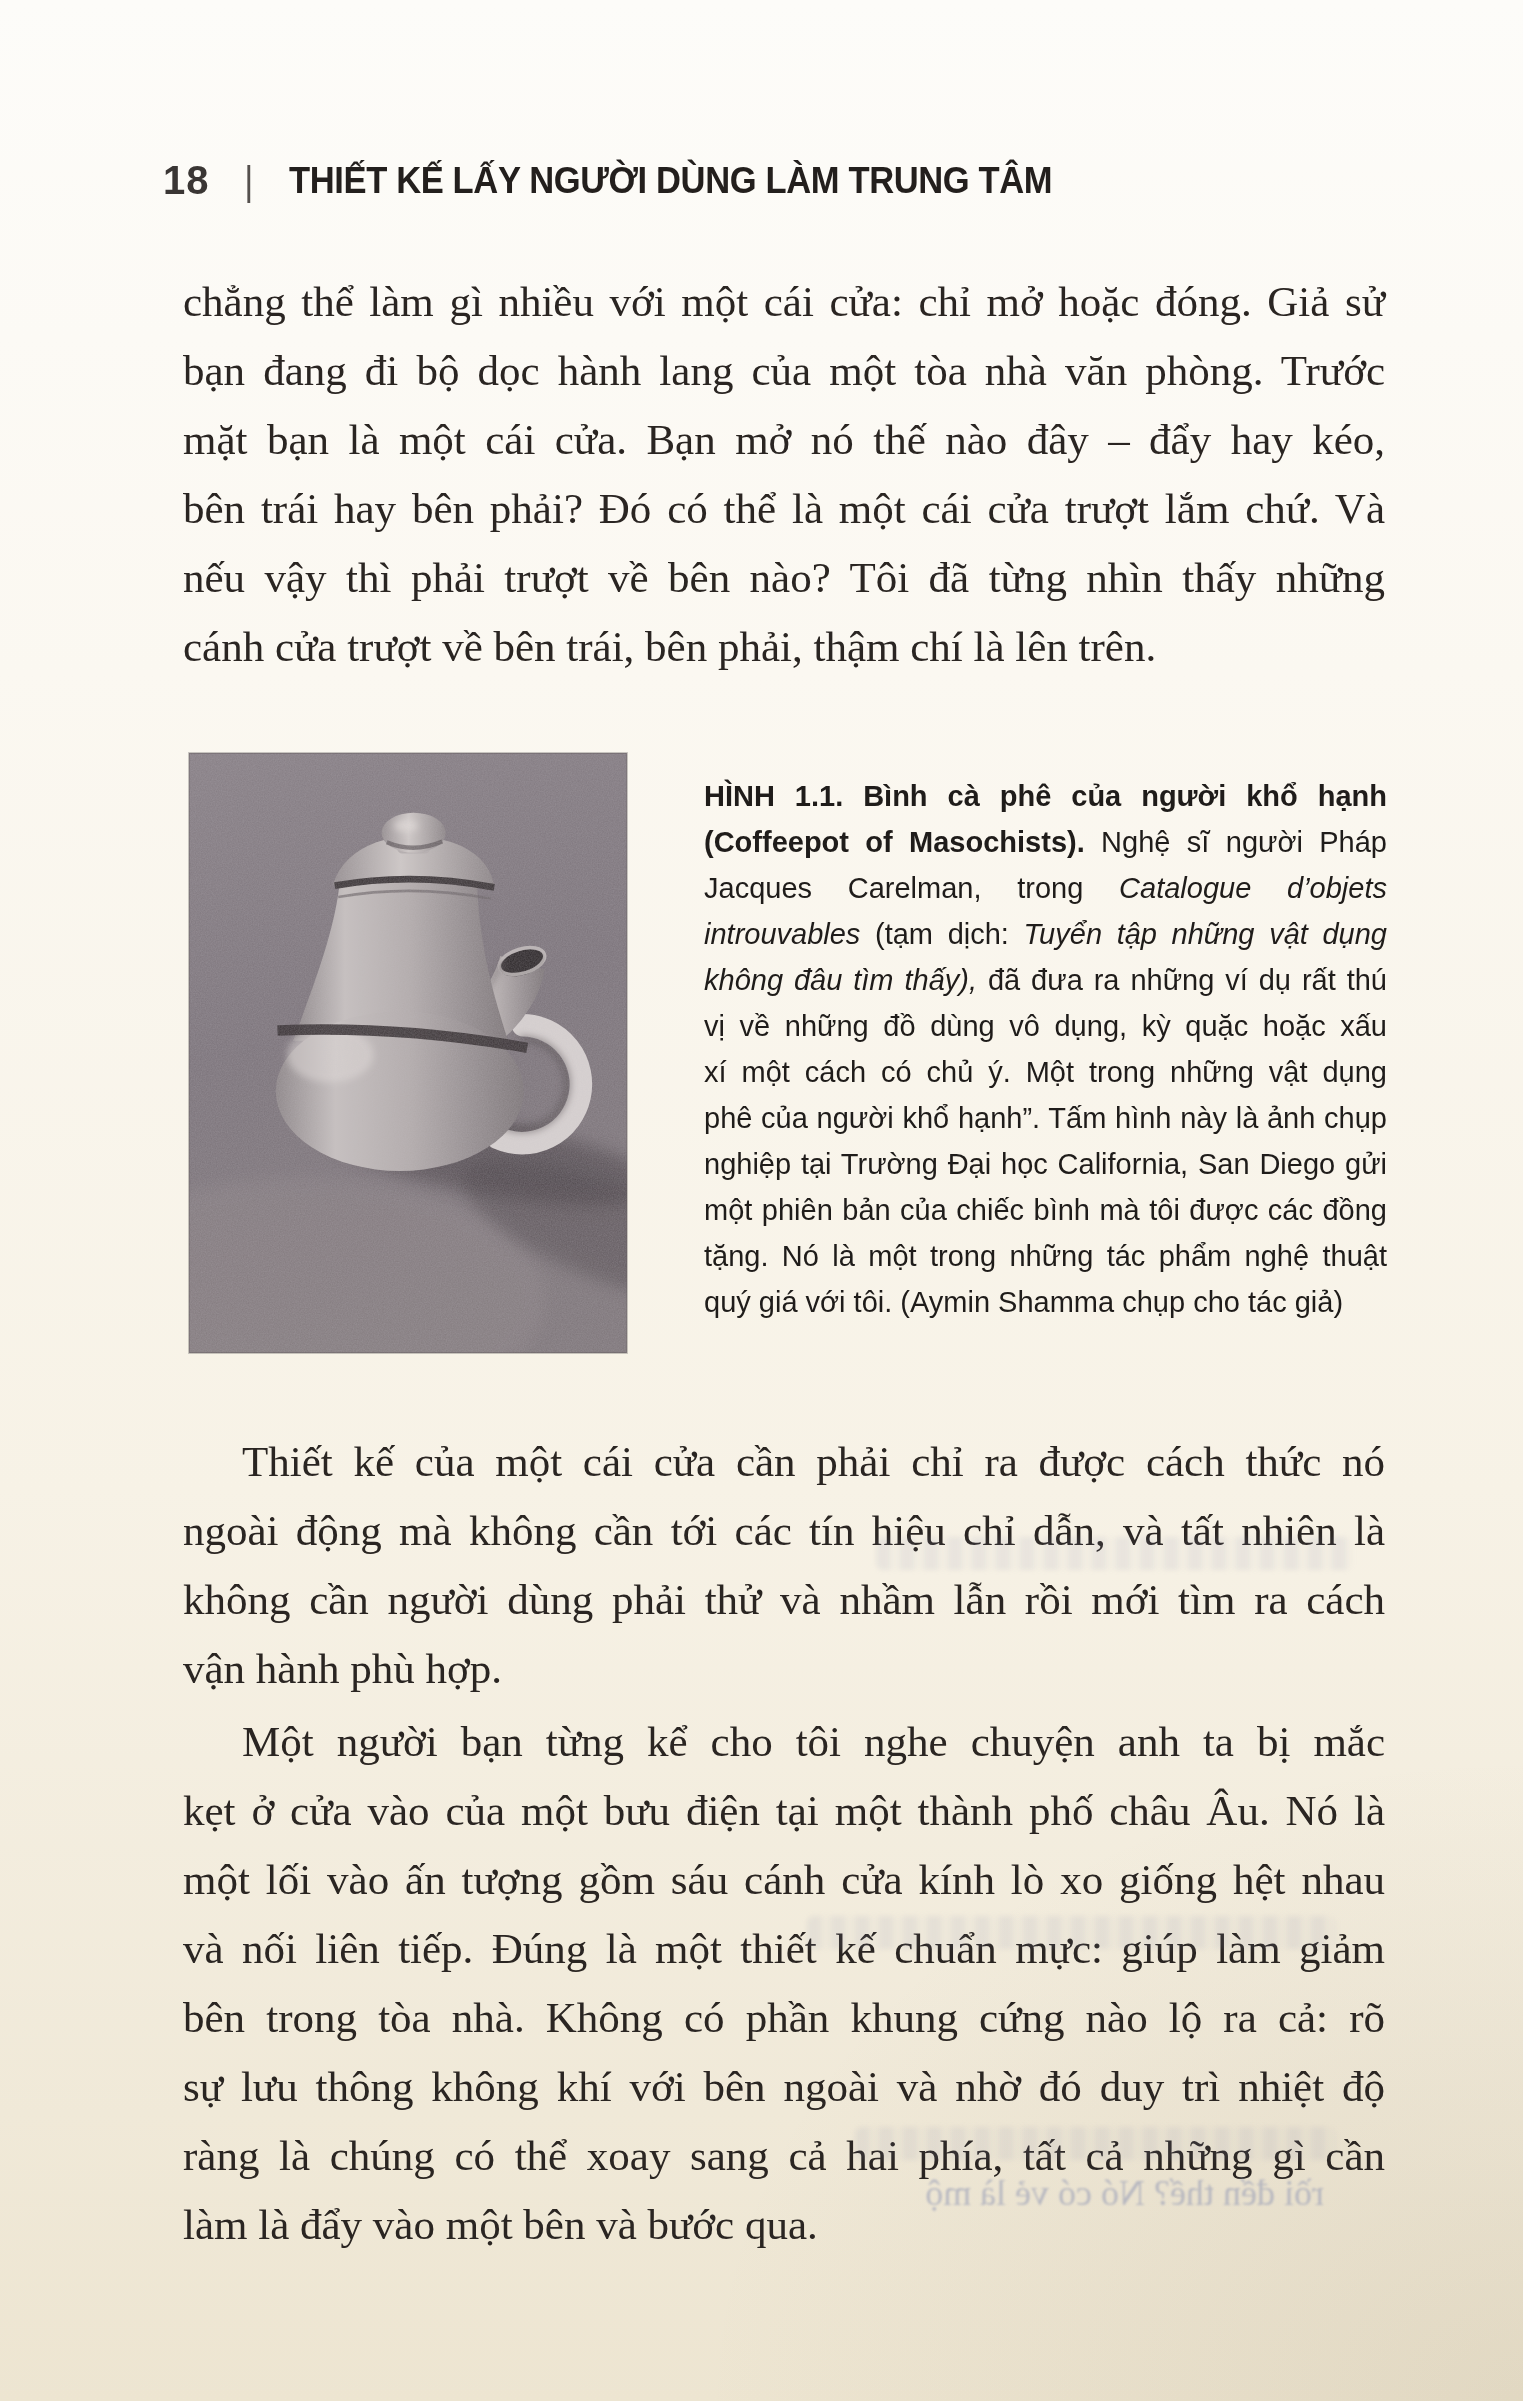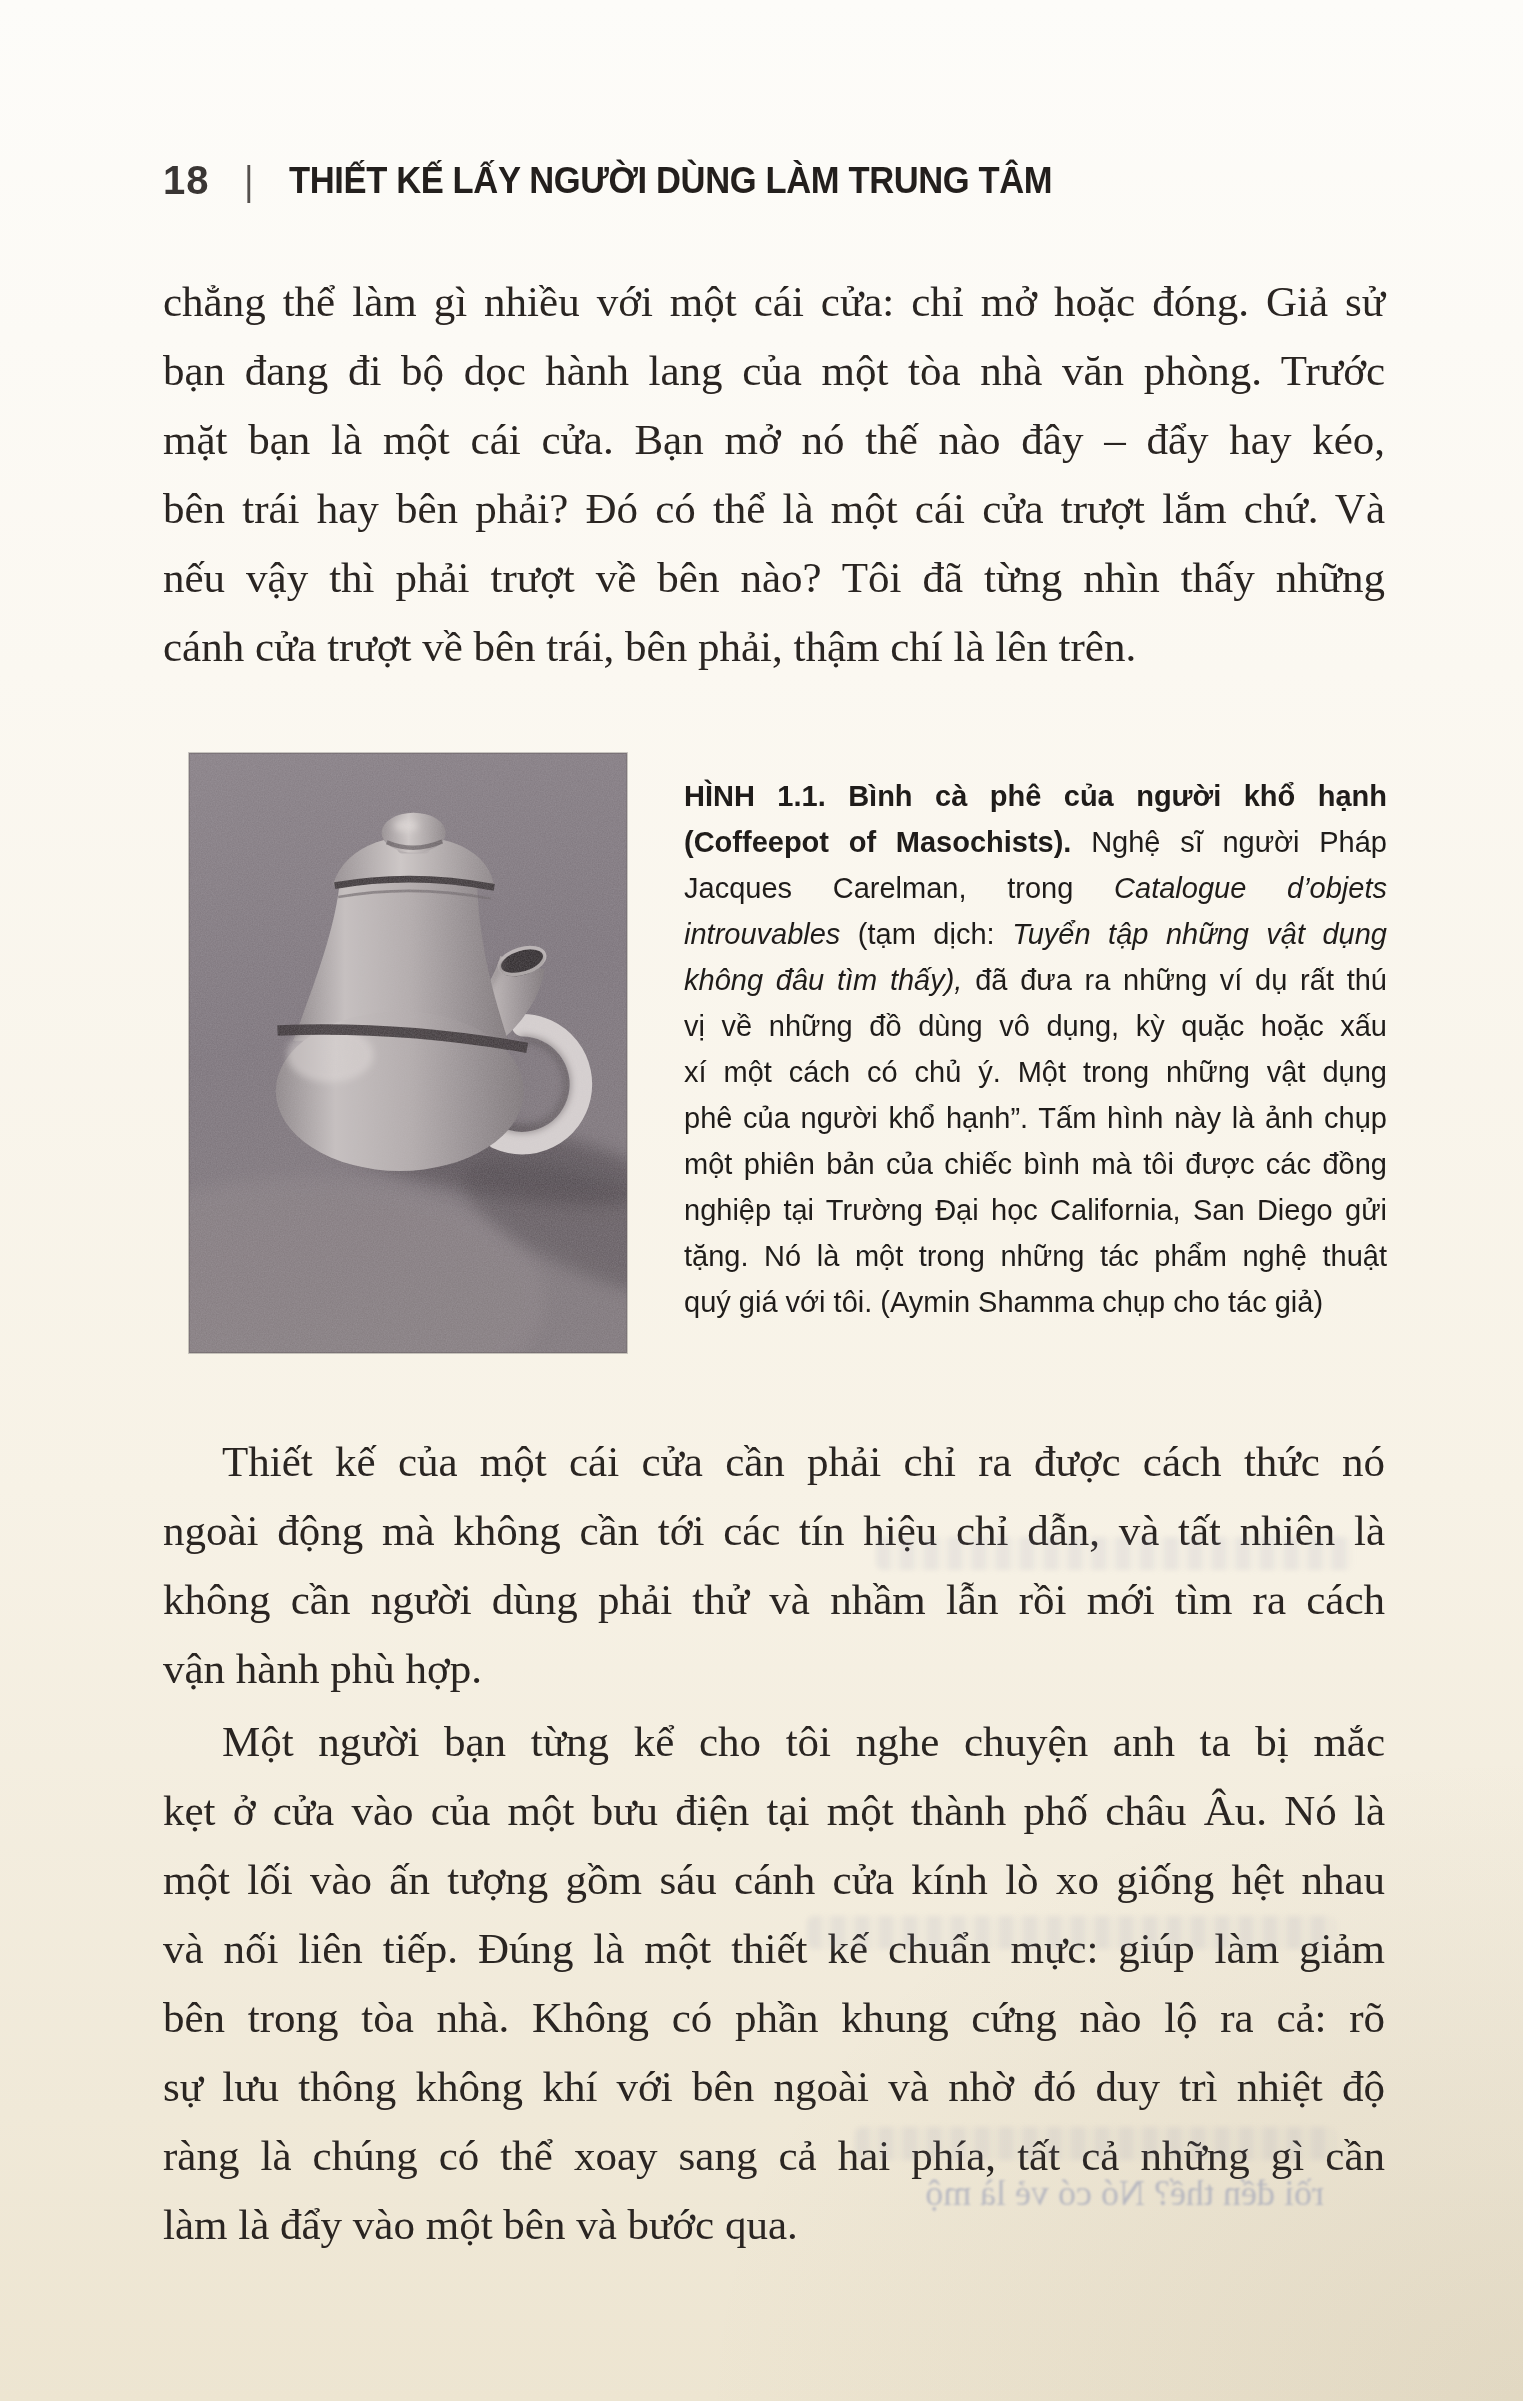--- a/index.html
+++ b/index.html
@@ -26,21 +26,21 @@
   .hbar{font-size:35px;font-weight:400;color:#55504d;margin:0 36px 0 35px;transform:scaleY(1.15);}
   .htitle{
     font-size:36px;font-weight:700;color:#231f1d;letter-spacing:-0.4px;
     transform:scaleX(0.96);transform-origin:left center;white-space:nowrap;
   }
   
   .para{
     position:absolute;left:163px;width:1222px;
     font-size:43px;line-height:69px;color:#2a2522;
   }
-  .jlines .line{text-align:justify;text-align-last:justify;}
+  .jlines .line{text-align:justify;text-align-last:justify;margin-left:20px;}
   .jlines .line:last-child{text-align-last:left;}
   .para.indent .line:first-child{padding-left:59px;box-sizing:border-box;}
   
   .photo-wrap{
     position:absolute;left:189px;top:753px;width:438px;height:600px;
     box-shadow:0 0 0 0.9px rgba(90,82,86,0.35);
   }
   .photo-wrap svg{display:block;}
   .caption{
     position:absolute;left:684px;top:773px;width:703px;
@@ -154,22 +154,22 @@
 
   <div class="caption jlines">
       <div class="line"><span class="b">HÌNH 1.1. Bình cà phê của người khổ hạnh</span></div>
       <div class="line"><span class="b">(Coffeepot of Masochists).</span><span class="r"> Nghệ sĩ người Pháp</span></div>
       <div class="line"><span class="r">Jacques Carelman, trong </span><span class="i">Catalogue d’objets</span></div>
       <div class="line"><span class="i">introuvables</span><span class="r"> (tạm dịch: </span><span class="i">Tuyển tập những vật dụng</span></div>
       <div class="line"><span class="i">không đâu tìm thấy),</span><span class="r"> đã đưa ra những ví dụ rất thú</span></div>
       <div class="line"><span class="r">vị về những đồ dùng vô dụng, kỳ quặc hoặc xấu</span></div>
       <div class="line"><span class="r">xí một cách có chủ ý. Một trong những vật dụng</span></div>
       <div class="line"><span class="r">phê của người khổ hạnh”. Tấm hình này là ảnh chụp</span></div>
+      <div class="line"><span class="r">nghiệp tại Trường Đại học California, San Diego gửi</span></div>
       <div class="line"><span class="r">một phiên bản của chiếc bình mà tôi được các đồng</span></div>
-      <div class="line"><span class="r">nghiệp tại Trường Đại học California, San Diego gửi</span></div>
       <div class="line"><span class="r">tặng. Nó là một trong những tác phẩm nghệ thuật</span></div>
       <div class="line"><span class="r">quý giá với tôi. (Aymin Shamma chụp cho tác giả)</span></div>
     </div>
 
   <div class="para jlines indent" style="top:1427px;">
       <div class="line">Thiết kế của một cái cửa cần phải chỉ ra được cách thức nó</div>
       <div class="line">ngoài động mà không cần tới các tín hiệu chỉ dẫn, và tất nhiên là</div>
       <div class="line">không cần người dùng phải thử và nhầm lẫn rồi mới tìm ra cách</div>
       <div class="line">vận hành phù hợp.</div>
     </div>

